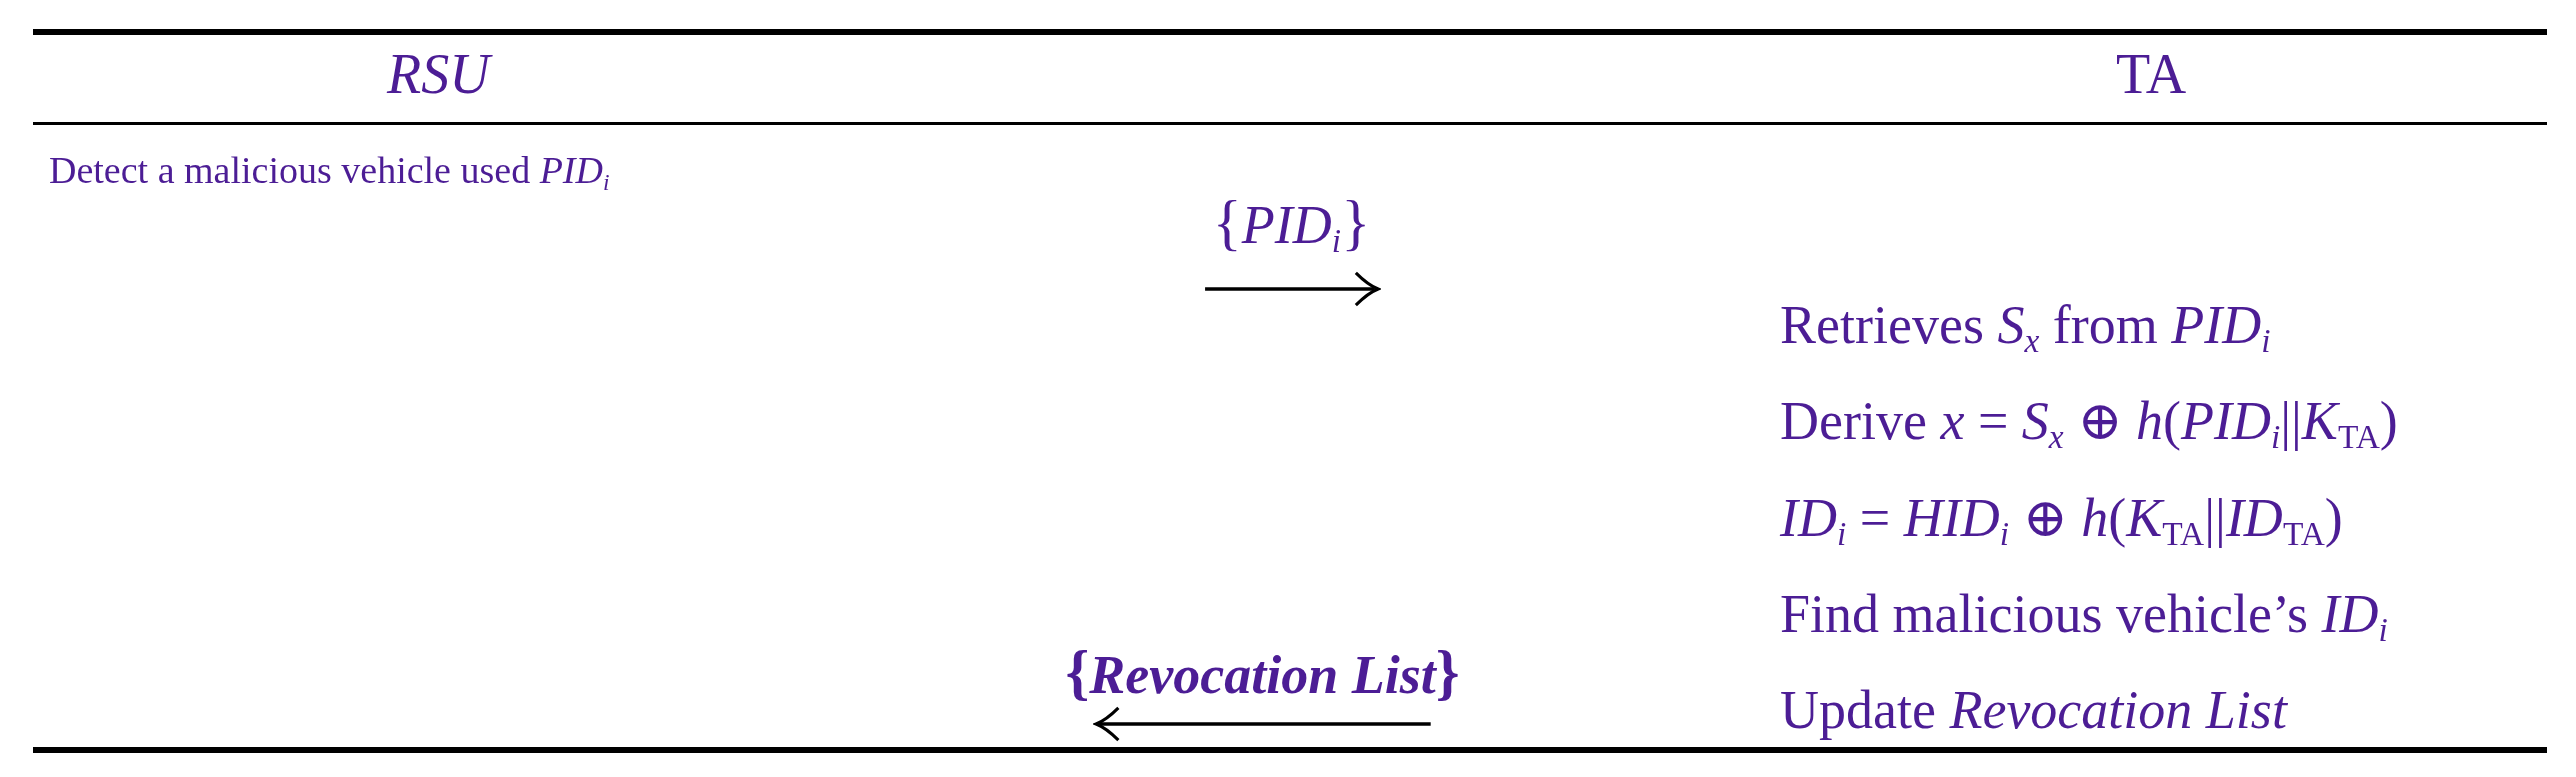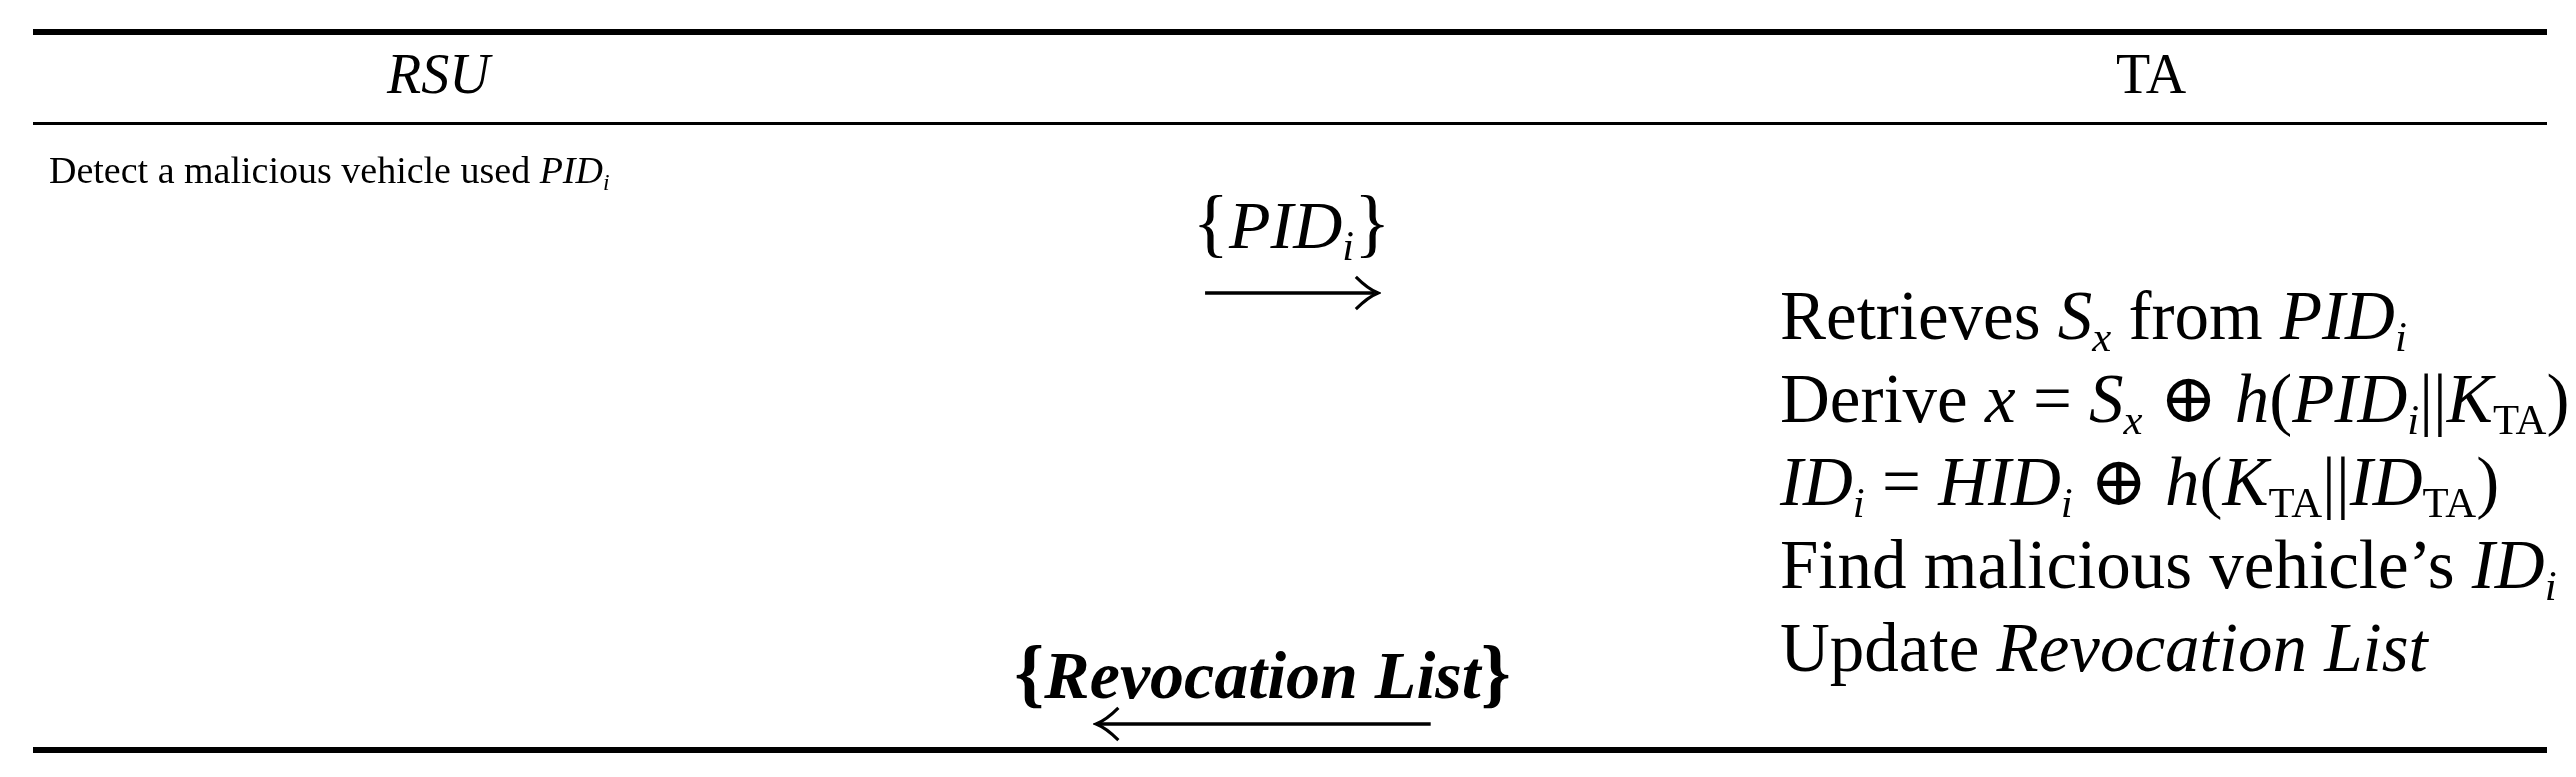--- a/index.html
+++ b/index.html
@@ -5,21 +5,21 @@
   html, body {
     margin: 0;
     padding: 0;
     background: #ffffff;
   }
   .canvas {
     position: relative;
     width: 2576px;
     height: 778px;
     background: #ffffff;
-    color: #000000;
+    color: #4c1d95;
     font-family: "Liberation Serif", "DejaVu Serif", serif;
     overflow: hidden;
   }
   .rule {
     position: absolute;
     left: 33px;
     width: 2514px;
     background: #000000;
   }
   .rule-top    { top: 29px;  height: 6.2px; }
@@ -46,34 +46,34 @@
 
   .msg {
     position: absolute;
     display: flex;
     flex-direction: column;
     align-items: center;
   }
   .msg-1 { left: 1098px; top: 193px; width: 387px; }
   .msg-2 { left: 1046px; top: 643px; width: 433px; font-weight: bold; }
   .msg-label {
-    font-size: 68px;
+    font-size: 54px;
     line-height: 59px;
     white-space: nowrap;
   }
   .msg .arrow { display: block; margin-top: -1.5px; }
 
   .ta-block {
     position: absolute;
     left: 1780px;
     top: 285px;
   }
   .ta-line {
-    font-size: 69px;
-    line-height: 62px;
+    font-size: 54px;
+    line-height: 80px;
     white-space: nowrap;
   }
 
   
   .sg-r  { font-style: normal; }
   .sg-i  { font-style: italic; }
   .sg-subi {
     font-style: italic;
     font-size: 62%;
     vertical-align: -0.28em;

